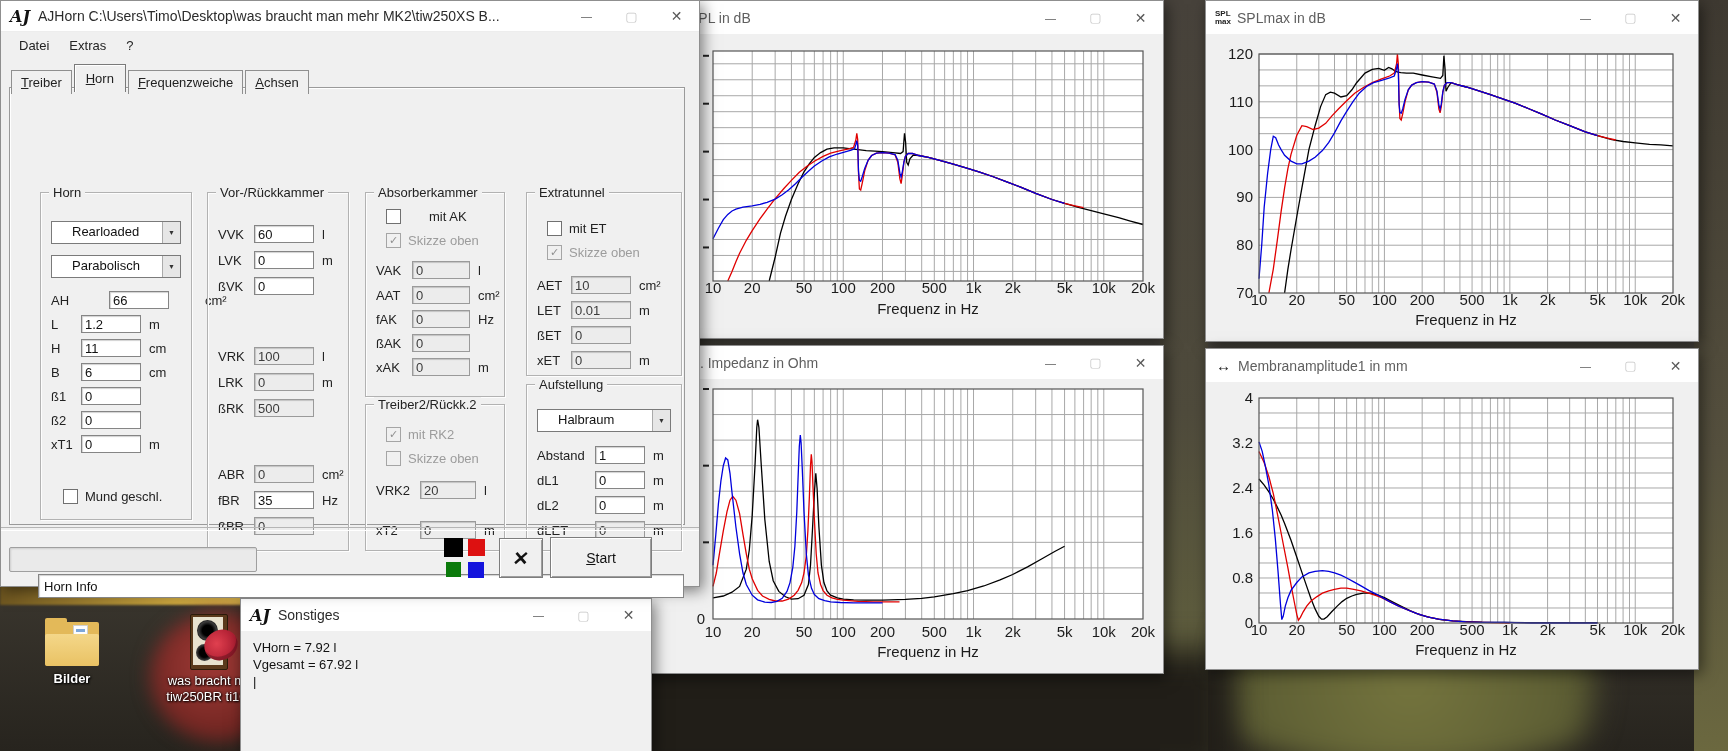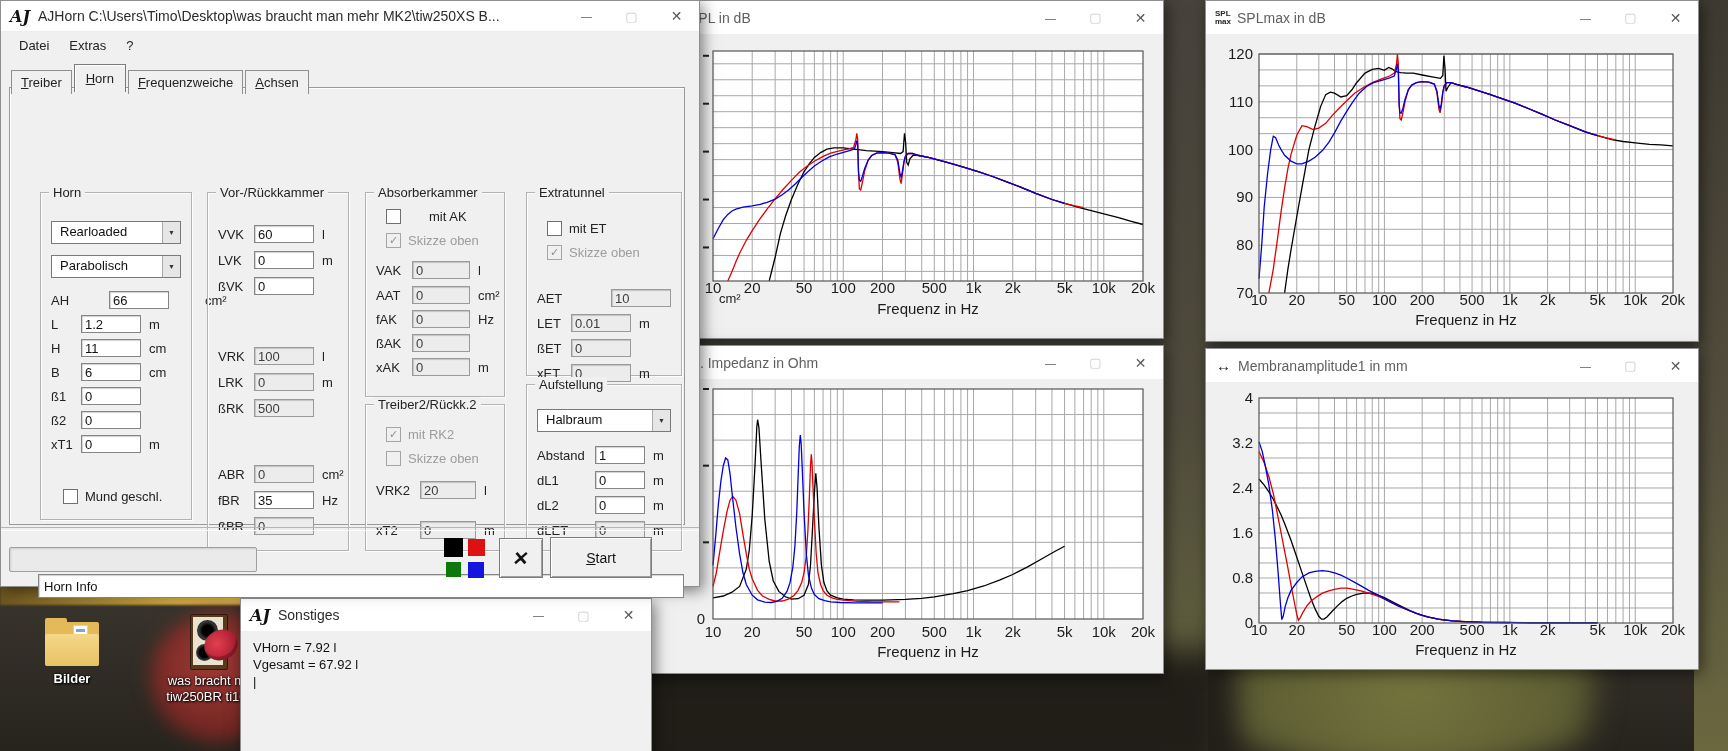--- a/index.html
+++ b/index.html
@@ -68,21 +68,21 @@
   .g-t2 .flabel{width:44px}.g-ext .flabel{width:34px}.g-auf .flabel{width:58px}
   .fld{height:16px;background:#fff;border:1px solid #858585;
        box-shadow:inset 1px 1px 1px rgba(0,0,0,.18);font-size:13px;color:#111;
        padding:0 3px;flex:none;display:flex;align-items:center;}
   .g-horn .fld{width:52px}.g-vor .fld{width:52px}.g-abs .fld{width:50px}
   .g-t2 .fld{width:48px}.g-ext .fld{width:52px}.g-auf .fld{width:42px}
   .fld.dis{background:#ececec;color:#3c3c3c;border-color:#9a9a9a;}
   .funit{font-size:13px;color:#222;margin-left:8px;}
 
   .dd{height:21px;margin:0 10px;background:#fff;border:1px solid #7a7a7a;display:flex;align-items:stretch;}
-  .ddv{flex:1;font-size:13px;color:#111;padding:2px 8px;white-space:nowrap;overflow:hidden;}
+  .ddv{flex:1;font-size:13px;color:#111;padding:2px 20px;white-space:nowrap;overflow:hidden;}
   .dda{width:17px;background:#e6e6e6;border-left:1px solid #aaa;display:flex;align-items:center;justify-content:center;color:#333;}
   .dda::before{content:"▼";font-size:7px;}
 
   .cbrow{display:flex;align-items:center;margin-left:20px;gap:7px;height:14px;}
   .g-horn .cbrow{margin-left:22px}
   .cbx{width:13px;height:13px;background:#fff;border:1px solid #707070;flex:none;
        display:flex;align-items:center;justify-content:center;font-size:11px;color:#444;}
   .cbx.dis{background:#f0f0f0;border-color:#a5a5a5;color:#8f8f8f;}
   .cblabel{font-size:13px;color:#222;white-space:nowrap;}
   .cblabel.dis{color:#9c9c9c;}
@@ -680,21 +680,21 @@
     <div class="group g-ext">
       <span class="glabel">Extratunnel</span>
     <div class="cbrow" style="margin-top: 28px;">
           <span class="cbx"></span>
           <span class="cblabel">mit ET</span>
         </div>
         <div class="cbrow" style="margin-top: 10px;">
           <span class="cbx checked dis"></span>
           <span class="cblabel dis">Skizze oben</span>
         </div>
-        <div class="frow" style="margin-top: 30px; gap: 40px;">
+        <div class="frow" style="margin-top: 17px;">
           <span class="flabel">AET</span>
           <div class="fld dis">10</div>
           <span class="funit">cm²</span>
         </div>
         <div class="frow" style="margin-top: 7px;">
           <span class="flabel">LET</span>
           <div class="fld dis">0.01</div>
           <span class="funit">m</span>
         </div>
         <div class="frow" style="margin-top: 7px;">

